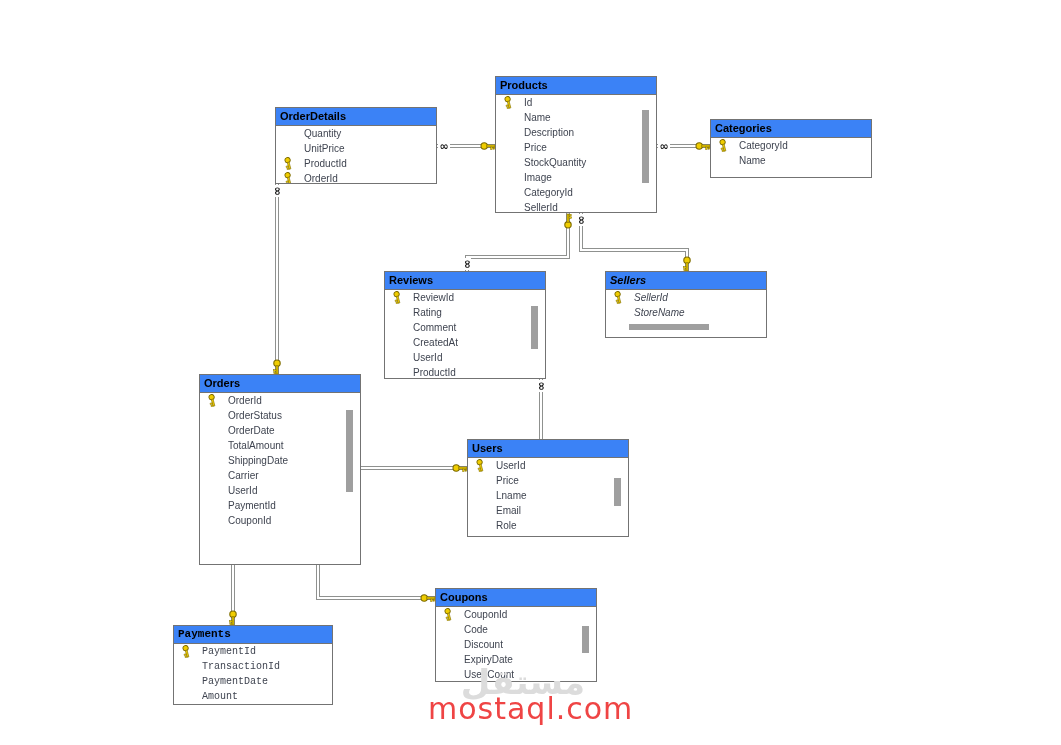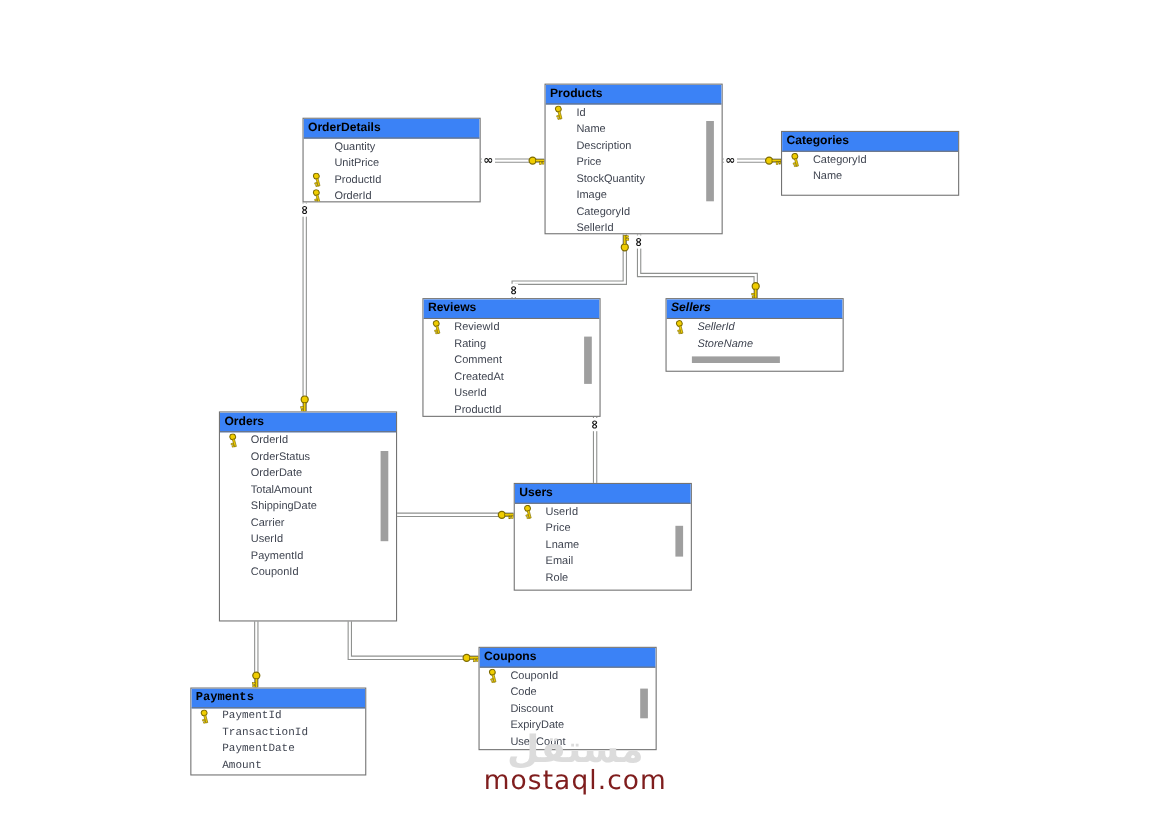--- a/index.html
+++ b/index.html
@@ -22,21 +22,21 @@
   .key-cell{position:absolute;left:6px;top:1px;width:16px;height:13px;}
   .key-cell svg{display:block;}
   .field-name{position:absolute;left:28px;top:0;font-size:10px;color:#3f4450;}
   .vscroll{position:absolute;width:7px;background:#9f9f9f;}
   .hscroll{position:absolute;height:6px;background:#9f9f9f;}
   .watermark{
     position:absolute;left:428px;top:664px;width:190px;text-align:center;
     font-family:"DejaVu Sans",sans-serif;user-select:none;pointer-events:none;
   }
   .wm-ar{font-size:34px;font-weight:bold;color:#dcdcdc;line-height:36px;}
-  .wm-en{font-size:24px;color:#7f1d1d;letter-spacing:1px;line-height:26px;margin-top:-4px;}
+  .wm-en{font-size:30px;color:#ef4444;letter-spacing:1px;line-height:26px;margin-top:-4px;}
 </style>
 </head>
 <body>
 
 <div id="canvas">
   <svg id="connector-layer">
       <polyline points="437,146 495,146" fill="none" stroke="#8f918f" stroke-width="4"></polyline>
       <polyline points="437,146 495,146" fill="none" stroke="#ffffff" stroke-width="2"></polyline>
       <g transform="translate(444 146) rotate(0)">
         <rect x="-6" y="-4" width="12" height="8" fill="#ffffff"></rect>

